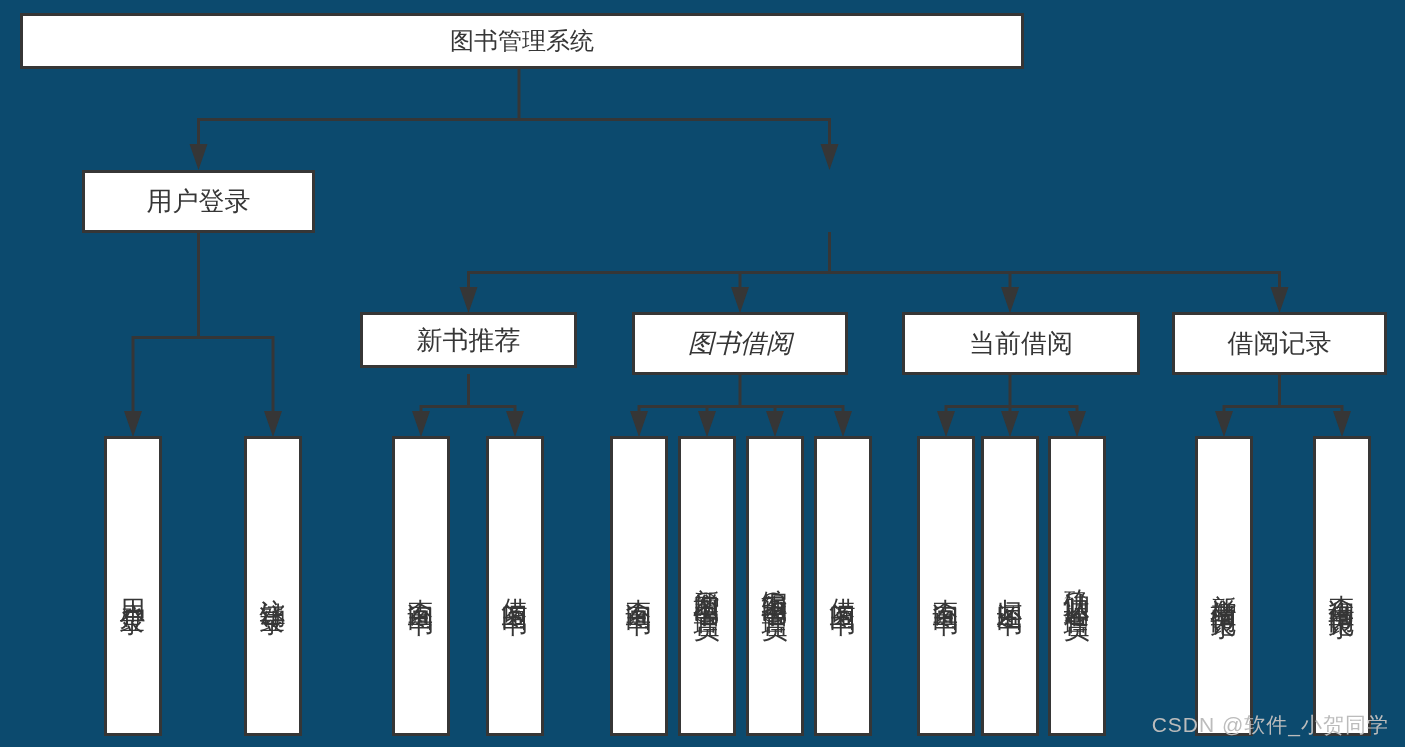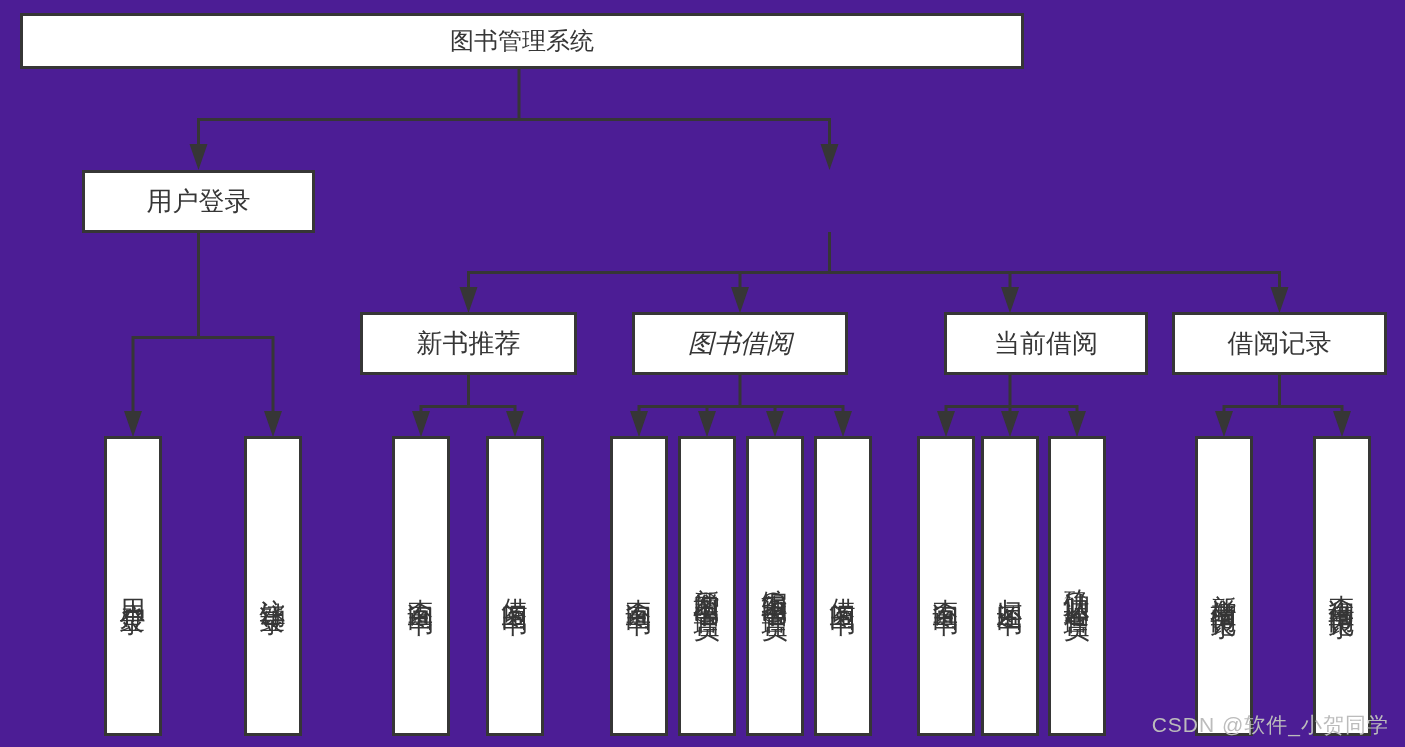--- a/index.html
+++ b/index.html
@@ -1,20 +1,20 @@
 <!DOCTYPE html>
 <html><head>
 <meta charset="utf-8">
 <style>
   html, body { margin: 0; padding: 0; background: #ffffff; }
   .canvas {
     position: relative;
     width: 1405px;
     height: 747px;
-    background: #4c1d95;
+    background: #0c4a6e;
     font-family: "Liberation Sans", "DejaVu Sans", sans-serif;
     color: #363636;
     overflow: hidden;
   }
   .connectors {
     position: absolute;
     left: 0; top: 0;
     width: 1405px; height: 747px;
   }
   .box {
@@ -84,23 +84,23 @@
       <polygon points="1068,411 1086,411 1077,437"></polygon>
       <polygon points="1215,411 1233,411 1224,437"></polygon>
       <polygon points="1333,411 1351,411 1342,437"></polygon>
     </g>
   </svg>
 
   <div class="box root-box" style="left:20px; top:13px; width:1004px; height:56px;">图书管理系统</div>
 
   <div class="box h-box" style="left:82px; top:170px; width:233px; height:63px;">用户登录</div>
 
-  <div class="box h-box" style="left:360px; top:312px; width:217px; height:63px;">新书推荐</div>
+  <div class="box h-box" style="left:360px; top:312px; width:217px; height:56px;">新书推荐</div>
   <div class="box h-box" style="left:632px; top:312px; width:216px; height:63px;font-style:italic;">图书借阅</div>
-  <div class="box h-box" style="left:944px; top:312px; width:204px; height:63px;">当前借阅</div>
+  <div class="box h-box" style="left:902px; top:312px; width:238px; height:63px;">当前借阅</div>
   <div class="box h-box" style="left:1172px; top:312px; width:215px; height:63px;">借阅记录</div>
 
   <div class="box leaf" style="left:104px; top:436px; width:58px; height:300px;">
     <span>用户登录</span>
   </div>
   <div class="box leaf" style="left:244px; top:436px; width:58px; height:300px;">
     <span>注销登录</span>
   </div>
 
   <div class="box leaf" style="left:392px; top:436px; width:58px; height:300px;">

